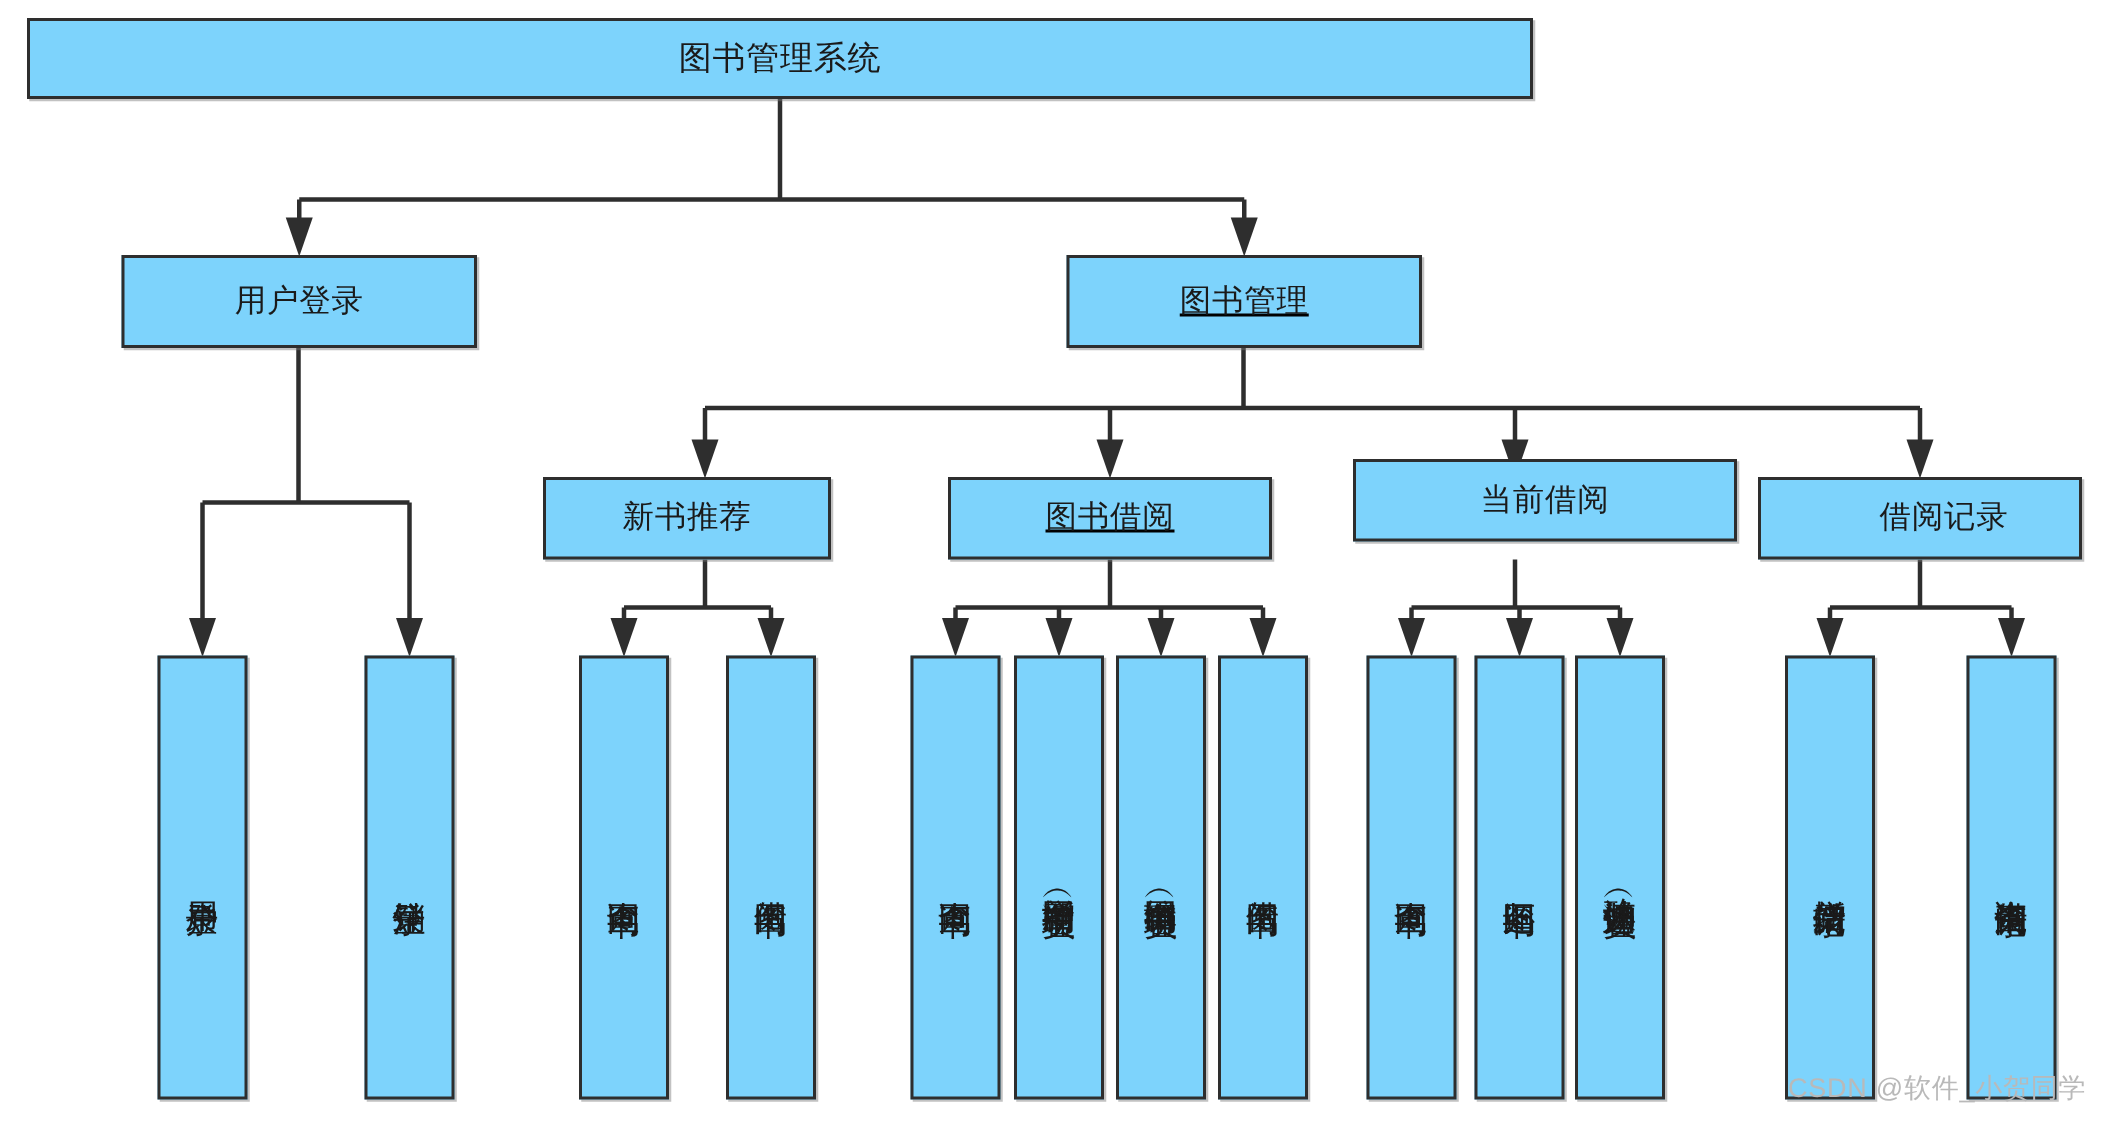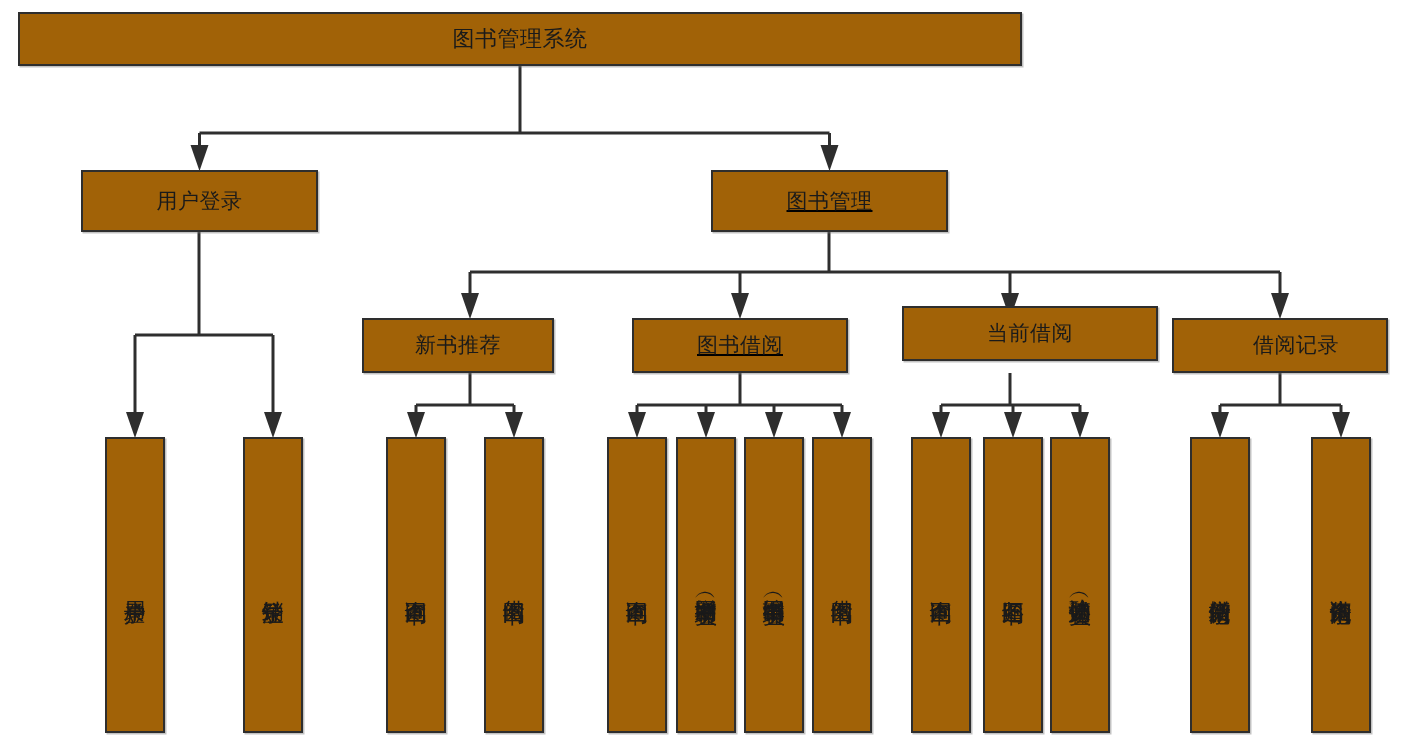--- a/index.html
+++ b/index.html
@@ -21,21 +21,21 @@
   svg#flow {
     position: absolute;
     top: 0;
     left: 0;
     width: 1405px;
     height: 747px;
   }
   .node-box {
     position: absolute;
     box-sizing: border-box;
-    background: #a16207;
+    background: #7dd3fc;
     border: 2px solid #2e2e2e;
     box-shadow: 1.5px 1.5px 0 rgba(120,120,120,0.45);
     display: flex;
     align-items: center;
     justify-content: center;
   }
   .node-label {
     color: #1a1a1a;
     font-size: 21px;
     line-height: 1.05;
@@ -183,14 +183,15 @@
         <div class="node-label">确认归还（管理员）</div>
       </div>
       <div class="node-box leaf" style="left: 1190px; top: 437px; width: 60px; height: 296px;">
         <div class="node-label">新增借阅记录</div>
       </div>
       <div class="node-box leaf" style="left: 1311px; top: 437px; width: 60px; height: 296px;">
         <div class="node-label">查询借阅记录</div>
       </div>
     </div>
 
+  <div class="watermark">CSDN @软件_小贺同学</div>
 
 </div>
 
 </body></html>

